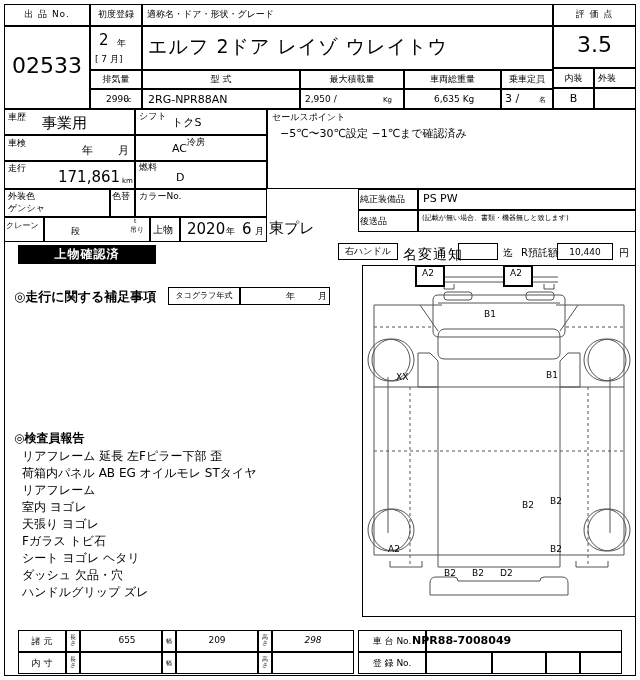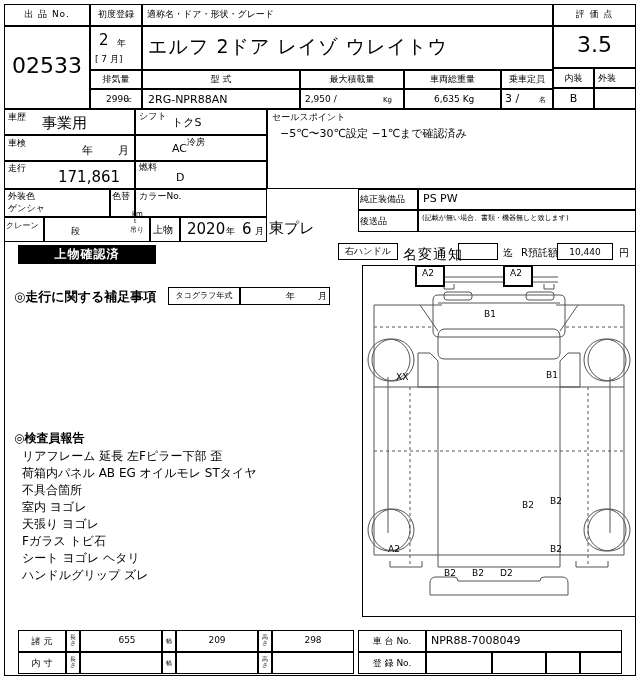--- a/index.html
+++ b/index.html
@@ -107,21 +107,21 @@
   <div class="val lg" style="left:42px;top:116px;">事業用</div>
 
   <div class="bx" style="left:4px;top:135px;width:131px;height:26px;"></div>
   <div class="lbl" style="left:8px;top:139px;">車検</div>
   <div class="val md" style="left:82px;top:145px;">年</div>
   <div class="val md" style="left:118px;top:145px;">月</div>
 
   <div class="bx" style="left:4px;top:161px;width:131px;height:28px;"></div>
   <div class="lbl" style="left:8px;top:164px;">走行</div>
   <div class="val lg" style="left:58px;top:170px;">171,861</div>
-  <div class="val tiny" style="left:132px;top:178px;margin-top:33px;">km</div>
+  <div class="val tiny" style="left:122px;top:178px;">km</div>
 
   <div class="bx" style="left:4px;top:189px;width:106px;height:28px;"></div>
   <div class="lbl" style="left:8px;top:192px;">外装色</div>
   <div class="val sm" style="left:8px;top:204px;">ゲンシャ</div>
 
   <div class="bx" style="left:110px;top:189px;width:25px;height:28px;"></div>
   <div class="lbl" style="left:112px;top:192px;">色替</div>
 
   <div class="bx" style="left:135px;top:189px;width:132px;height:28px;"></div>
   <div class="lbl" style="left:139px;top:192px;">カラーNo.</div>
@@ -188,25 +188,26 @@
   <div class="bx" style="left:240px;top:287px;width:90px;height:18px;"></div>
   <div class="val sm" style="left:286px;top:292px;">年</div>
   <div class="val sm" style="left:318px;top:292px;">月</div>
 
 
   <div class="val" style="left:14px;top:432px;font-size:12px;font-weight:bold;">◎検査員報告</div>
 
   <div style="position:absolute;left:22px;top:448px;">
     <div style="font-size:12px;line-height:17px;white-space:nowrap;">リアフレーム 延長   左Fピラー下部 歪</div>
     <div style="font-size:12px;line-height:17px;white-space:nowrap;">荷箱内パネル AB  EG オイルモレ  STタイヤ</div>
-    <div style="font-size:12px;line-height:17px;white-space:nowrap;">不具合箇所</div>
+    <div style="font-size:12px;line-height:17px;white-space:nowrap;">リアフレーム</div>
     <div style="font-size:12px;line-height:17px;white-space:nowrap;">室内 ヨゴレ</div>
     <div style="font-size:12px;line-height:17px;white-space:nowrap;">天張り ヨゴレ</div>
     <div style="font-size:12px;line-height:17px;white-space:nowrap;">Fガラス トビ石</div>
     <div style="font-size:12px;line-height:17px;white-space:nowrap;">シート ヨゴレ ヘタリ</div>
+    <div style="font-size:12px;line-height:17px;white-space:nowrap;">ダッシュ 欠品・穴</div>
     <div style="font-size:12px;line-height:17px;white-space:nowrap;">ハンドルグリップ ズレ</div>
   </div>
 
   <div class="bx" style="left:362px;top:265px;width:274px;height:352px;"></div>
 
   <svg style="position:absolute;left:362px;top:265px;" width="274" height="352" viewBox="0 0 274 352">
     <g fill="none" stroke="#555" stroke-width="1">
 
       <line x1="78" y1="12" x2="196" y2="12"></line>
       <line x1="78" y1="17" x2="196" y2="17"></line>
@@ -296,26 +297,26 @@
   <div class="val ctr sm" style="left:80px;top:636px;width:94px;">655</div>
 
   <div class="bx" style="left:162px;top:630px;width:14px;height:22px;"></div>
   <div class="vlabel" style="left:165px;top:638px;">幅</div>
   <div class="bx" style="left:176px;top:630px;width:82px;height:22px;"></div>
   <div class="val ctr sm" style="left:176px;top:636px;width:82px;">209</div>
 
   <div class="bx" style="left:258px;top:630px;width:14px;height:22px;"></div>
   <div class="vlabel" style="left:261px;top:634px;word-break:break-all;">高さ</div>
   <div class="bx" style="left:272px;top:630px;width:82px;height:22px;"></div>
-  <div class="val ctr sm" style="left:272px;top:636px;width:82px;">298</div>
+  <div class="val ctr sm" style="left:272px;top:636px;width:82px;font-style:italic;">298</div>
 
   <div class="bx" style="left:358px;top:630px;width:68px;height:22px;"></div>
   <div class="lbl ctr" style="left:358px;top:637px;width:68px;">車 台 No.</div>
   <div class="bx" style="left:426px;top:630px;width:196px;height:22px;"></div>
-  <div class="val md" style="left:431px;top:635px;">NPR88-7008049</div>
+  <div class="val md" style="left:412px;top:635px;font-weight:bold;">NPR88-7008049</div>
 
   <div class="bx" style="left:18px;top:652px;width:48px;height:22px;"></div>
   <div class="lbl ctr" style="left:18px;top:659px;width:48px;">内  寸</div>
   <div class="bx" style="left:66px;top:652px;width:14px;height:22px;"></div>
   <div class="vlabel" style="left:69px;top:656px;word-break:break-all;">長さ</div>
   <div class="bx" style="left:80px;top:652px;width:82px;height:22px;"></div>
   <div class="val ctr sm" style="left:80px;top:658px;width:82px;"></div>
 
   <div class="bx" style="left:162px;top:652px;width:14px;height:22px;"></div>
   <div class="vlabel" style="left:165px;top:660px;">幅</div>

